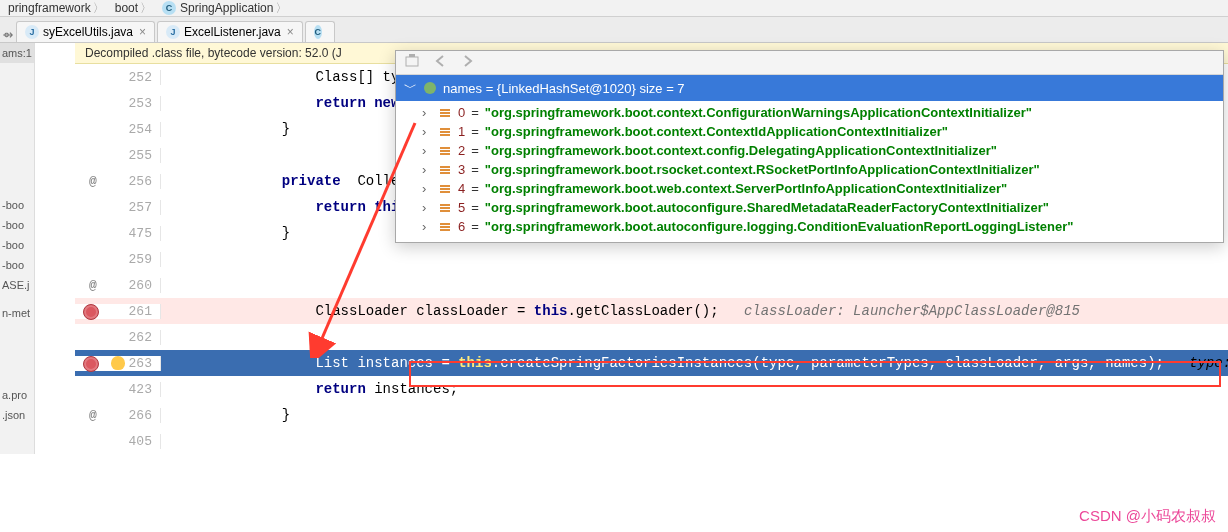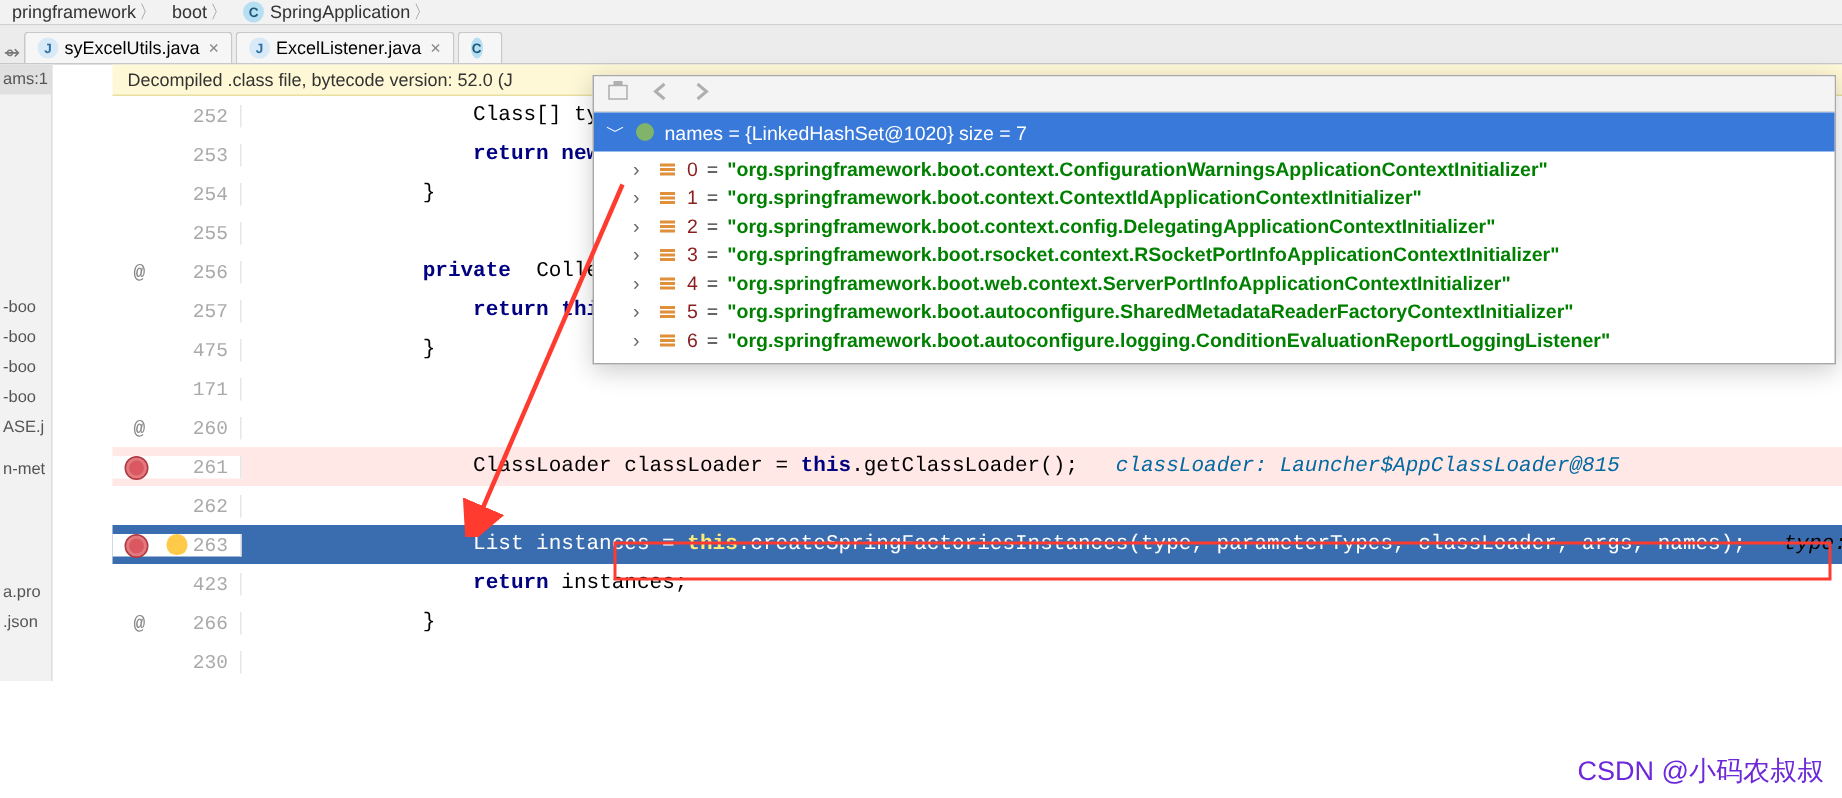--- a/index.html
+++ b/index.html
@@ -84,21 +84,21 @@
     position:absolute; left:8px; width:16px;height:16px;border-radius:50%;
     background:#db5860; border:1px solid #b03a42;
     box-shadow: inset 0 0 0 2px #fff3;
   }
   .gut .bulb{
     position:absolute; left:36px;
     width:14px;height:14px;background:#ffc94a;border-radius:50% 50% 45% 45%;
   }
   .codecell { flex:1; padding-left:20px; white-space:pre; }
   .kw { color:#000080; font-weight:bold; }
-  .hint { color:#0369a1; font-style:italic; }
+  .hint { color:#737373; font-style:italic; }
 
   
   .line.bp-hit { background:#ffe8e6; }
   .line.exec { background:#3a6db0; color:#fff;justify-content:center; }
   .line.exec .kw { color:#ffe97a; font-weight:bold; }
   .line.exec .hint { color:#000000; }
 
   
   .redbox {
     position:absolute;
@@ -140,21 +140,21 @@
   .prow .val { color:#008000; font-weight:bold; }
 
   
   .arrow {
     position:absolute; pointer-events:none;
   }
 
   
   .watermark {
     position:absolute; right:12px; bottom:6px;
-    font-size:18px; color:#6d28d9;margin-left:40px;
+    font-size:15px; color:#ec4899;margin-left:40px;
   }
 </style>
 </head>
 <body>
 
 <div class="breadcrumbs">
   <span class="crumb">
     <span>pringframework</span>
       <span class="sep">〉</span>
   </span>
@@ -231,21 +231,21 @@
         </div>
         <div class="line mono">
           <div class="gut">257</div>
           <div class="codecell">                <span class="kw">return</span> <span class="kw">this</span>.getSpri</div>
         </div>
         <div class="line mono">
           <div class="gut">475</div>
           <div class="codecell">            }</div>
         </div>
         <div class="line mono">
-          <div class="gut">171</div>
+          <div class="gut">259</div>
           <div class="codecell">                </div>
         </div>
         <div class="line mono">
           <div class="gut">260<span class="at">@</span></div>
         </div>
         <div class="line mono bp-hit">
           <div class="gut">261<span class="bp"></span></div>
           <div class="codecell">                ClassLoader classLoader = <span class="kw">this</span>.getClassLoader();   <i class="hint">classLoader: Launcher$AppClassLoader@815</i></div>
         </div>
         <div class="line mono">
@@ -257,21 +257,21 @@
         </div>
         <div class="line mono">
           <div class="gut">423</div>
           <div class="codecell">                <span class="kw">return</span> instances;</div>
         </div>
         <div class="line mono">
           <div class="gut">266<span class="at">@</span></div>
           <div class="codecell">            }</div>
         </div>
         <div class="line mono">
-          <div class="gut">230</div>
+          <div class="gut">405</div>
           <div class="codecell">                </div>
         </div>
       </div>
 
     <div class="redbox" style="left:334px; top:318px; width:812px; height:26px;"></div>
 
   </div>
 </div>
 
 <div class="popup">

